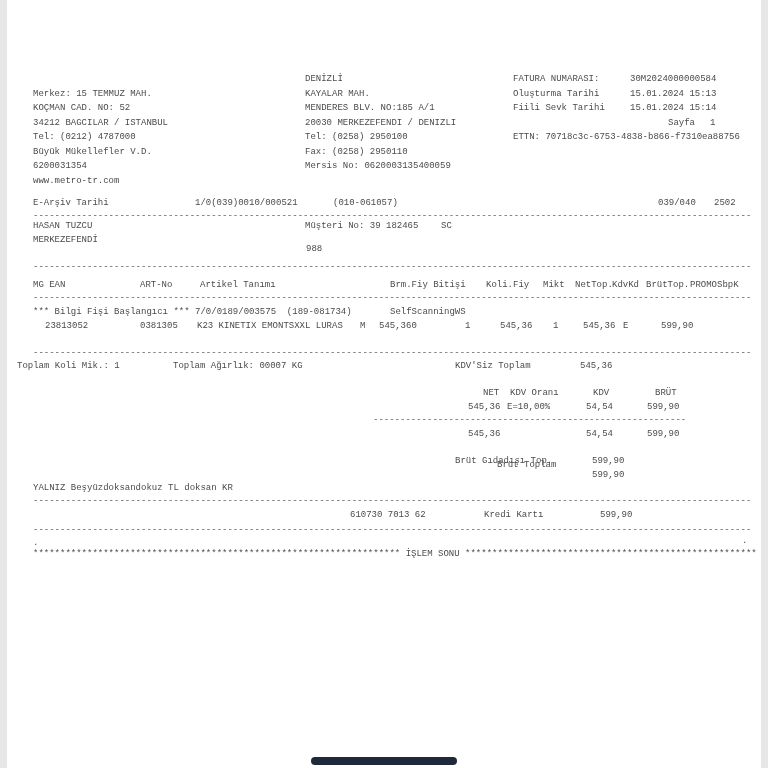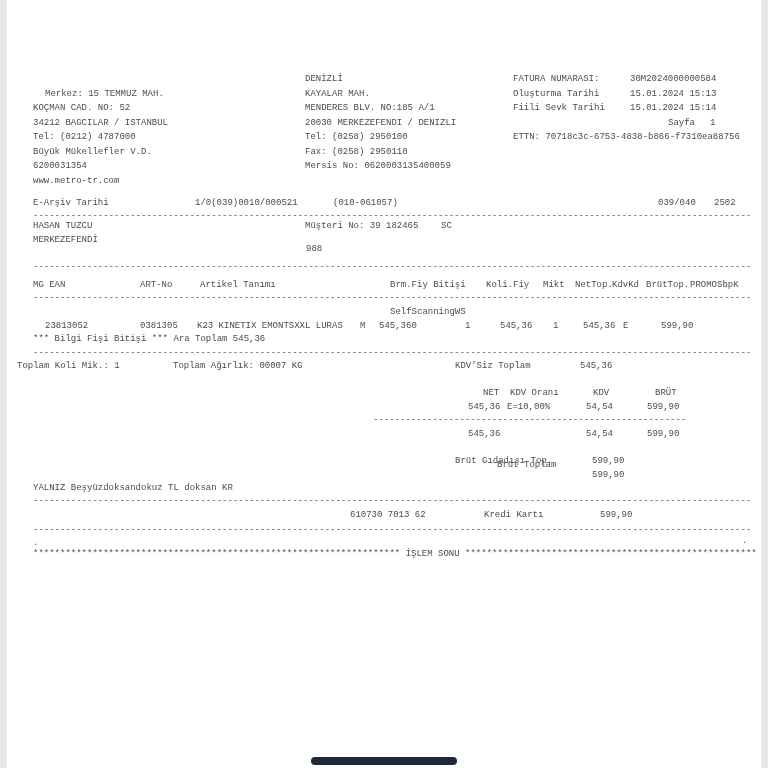--- a/index.html
+++ b/index.html
@@ -22,21 +22,21 @@
   .home-bar{
     position:absolute;left:311px;top:757px;width:146px;height:8px;
     background:#20293a;border-radius:5px;
   }
 </style>
 </head>
 <body>
 
 <div class="page">
 
-  <span class="t" style="left:38px;top:89px">Merkez: 15 TEMMUZ MAH.</span>
+  <span class="t" style="left:26px;top:89px">Merkez: 15 TEMMUZ MAH.</span>
   <span class="t" style="left:26px;top:103px">KOÇMAN CAD. NO: 52</span>
   <span class="t" style="left:26px;top:118px">34212 BAGCILAR / ISTANBUL</span>
   <span class="t" style="left:26px;top:132px">Tel: (0212) 4787000</span>
   <span class="t" style="left:26px;top:147px">Büyük Mükellefler V.D.</span>
   <span class="t" style="left:26px;top:161px">6200031354</span>
   <span class="t" style="left:26px;top:176px">www.metro-tr.com</span>
 
   <span class="t" style="left:298px;top:74px">DENİZLİ</span>
   <span class="t" style="left:298px;top:89px">KAYALAR MAH.</span>
   <span class="t" style="left:298px;top:103px">MENDERES BLV. NO:185 A/1</span>
@@ -78,35 +78,35 @@
   <span class="t" style="left:479px;top:280px">Koli.Fiy</span>
   <span class="t" style="left:536px;top:280px">Mikt</span>
   <span class="t" style="left:568px;top:280px">NetTop.</span>
   <span class="t" style="left:605px;top:280px">KdvKd</span>
   <span class="t" style="left:639px;top:280px">BrütTop.</span>
   <span class="t" style="left:683px;top:280px">PROMO</span>
   <span class="t" style="left:710px;top:280px">SbpK</span>
 
   <span class="t sep" style="left:26px;top:293px">-------------------------------------------------------------------------------------------------------------------------------------</span>
 
+  <span class="t" style="left:26px;top:307px">*** Bilgi Fişi Başlangıcı *** 7/0/0189/003575  (189-081734)</span>
   <span class="t" style="left:383px;top:307px">SelfScanningWS</span>
 
   <span class="t" style="left:38px;top:321px">23813052</span>
   <span class="t" style="left:133px;top:321px">0381305</span>
   <span class="t" style="left:190px;top:321px">K23 KINETIX EMONTSXXL LURAS</span>
   <span class="t" style="left:353px;top:321px">M</span>
   <span class="t" style="left:372px;top:321px">545,360</span>
   <span class="t" style="left:458px;top:321px">1</span>
   <span class="t" style="left:493px;top:321px">545,36</span>
   <span class="t" style="left:546px;top:321px">1</span>
   <span class="t" style="left:576px;top:321px">545,36</span>
   <span class="t" style="left:616px;top:321px">E</span>
   <span class="t" style="left:654px;top:321px">599,90</span>
 
-  <span class="t" style="left:26px;top:334px">*** Bilgi Fişi Bitişi *** Ara Toplam 545,36</span>
 
   <span class="t sep" style="left:26px;top:348px">-------------------------------------------------------------------------------------------------------------------------------------</span>
 
   <span class="t" style="left:10px;top:361px">Toplam Koli Mik.: 1</span>
   <span class="t" style="left:166px;top:361px">Toplam Ağırlık: 00007 KG</span>
   <span class="t" style="left:448px;top:361px">KDV'Siz Toplam</span>
   <span class="t" style="left:573px;top:361px">545,36</span>
 
   <span class="t" style="left:476px;top:388px">NET</span>
   <span class="t" style="left:503px;top:388px">KDV Oranı</span>

